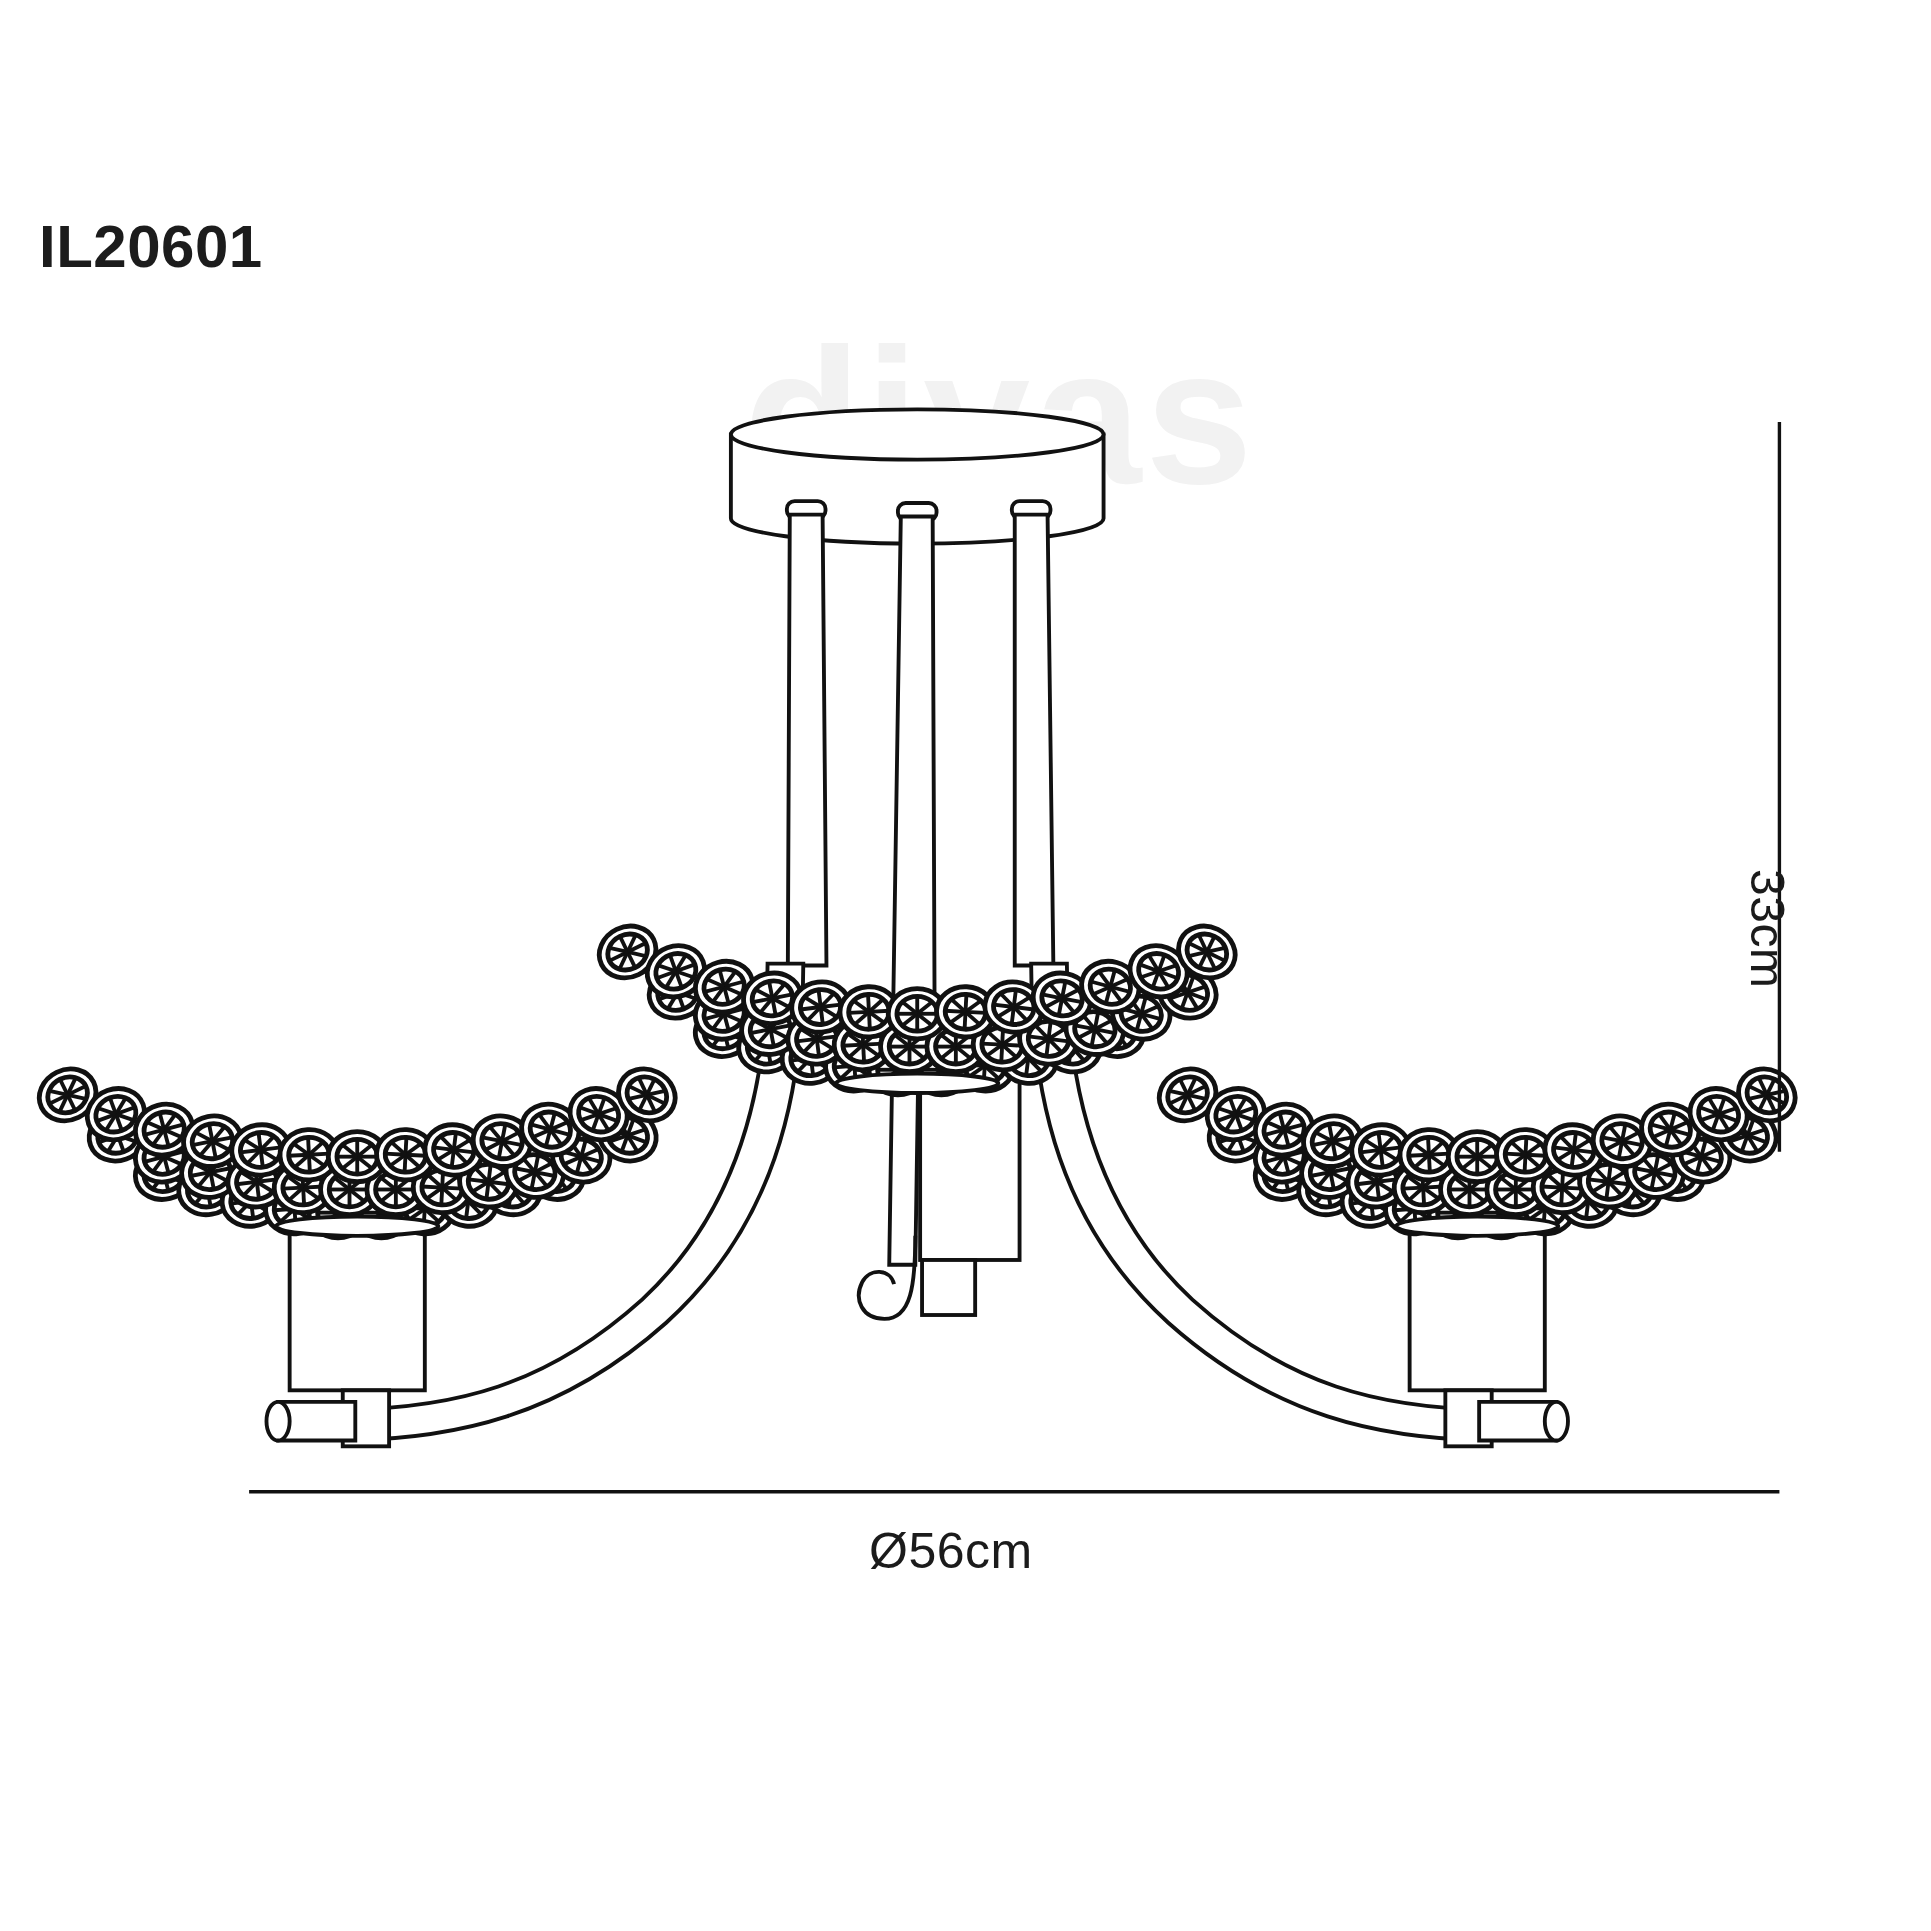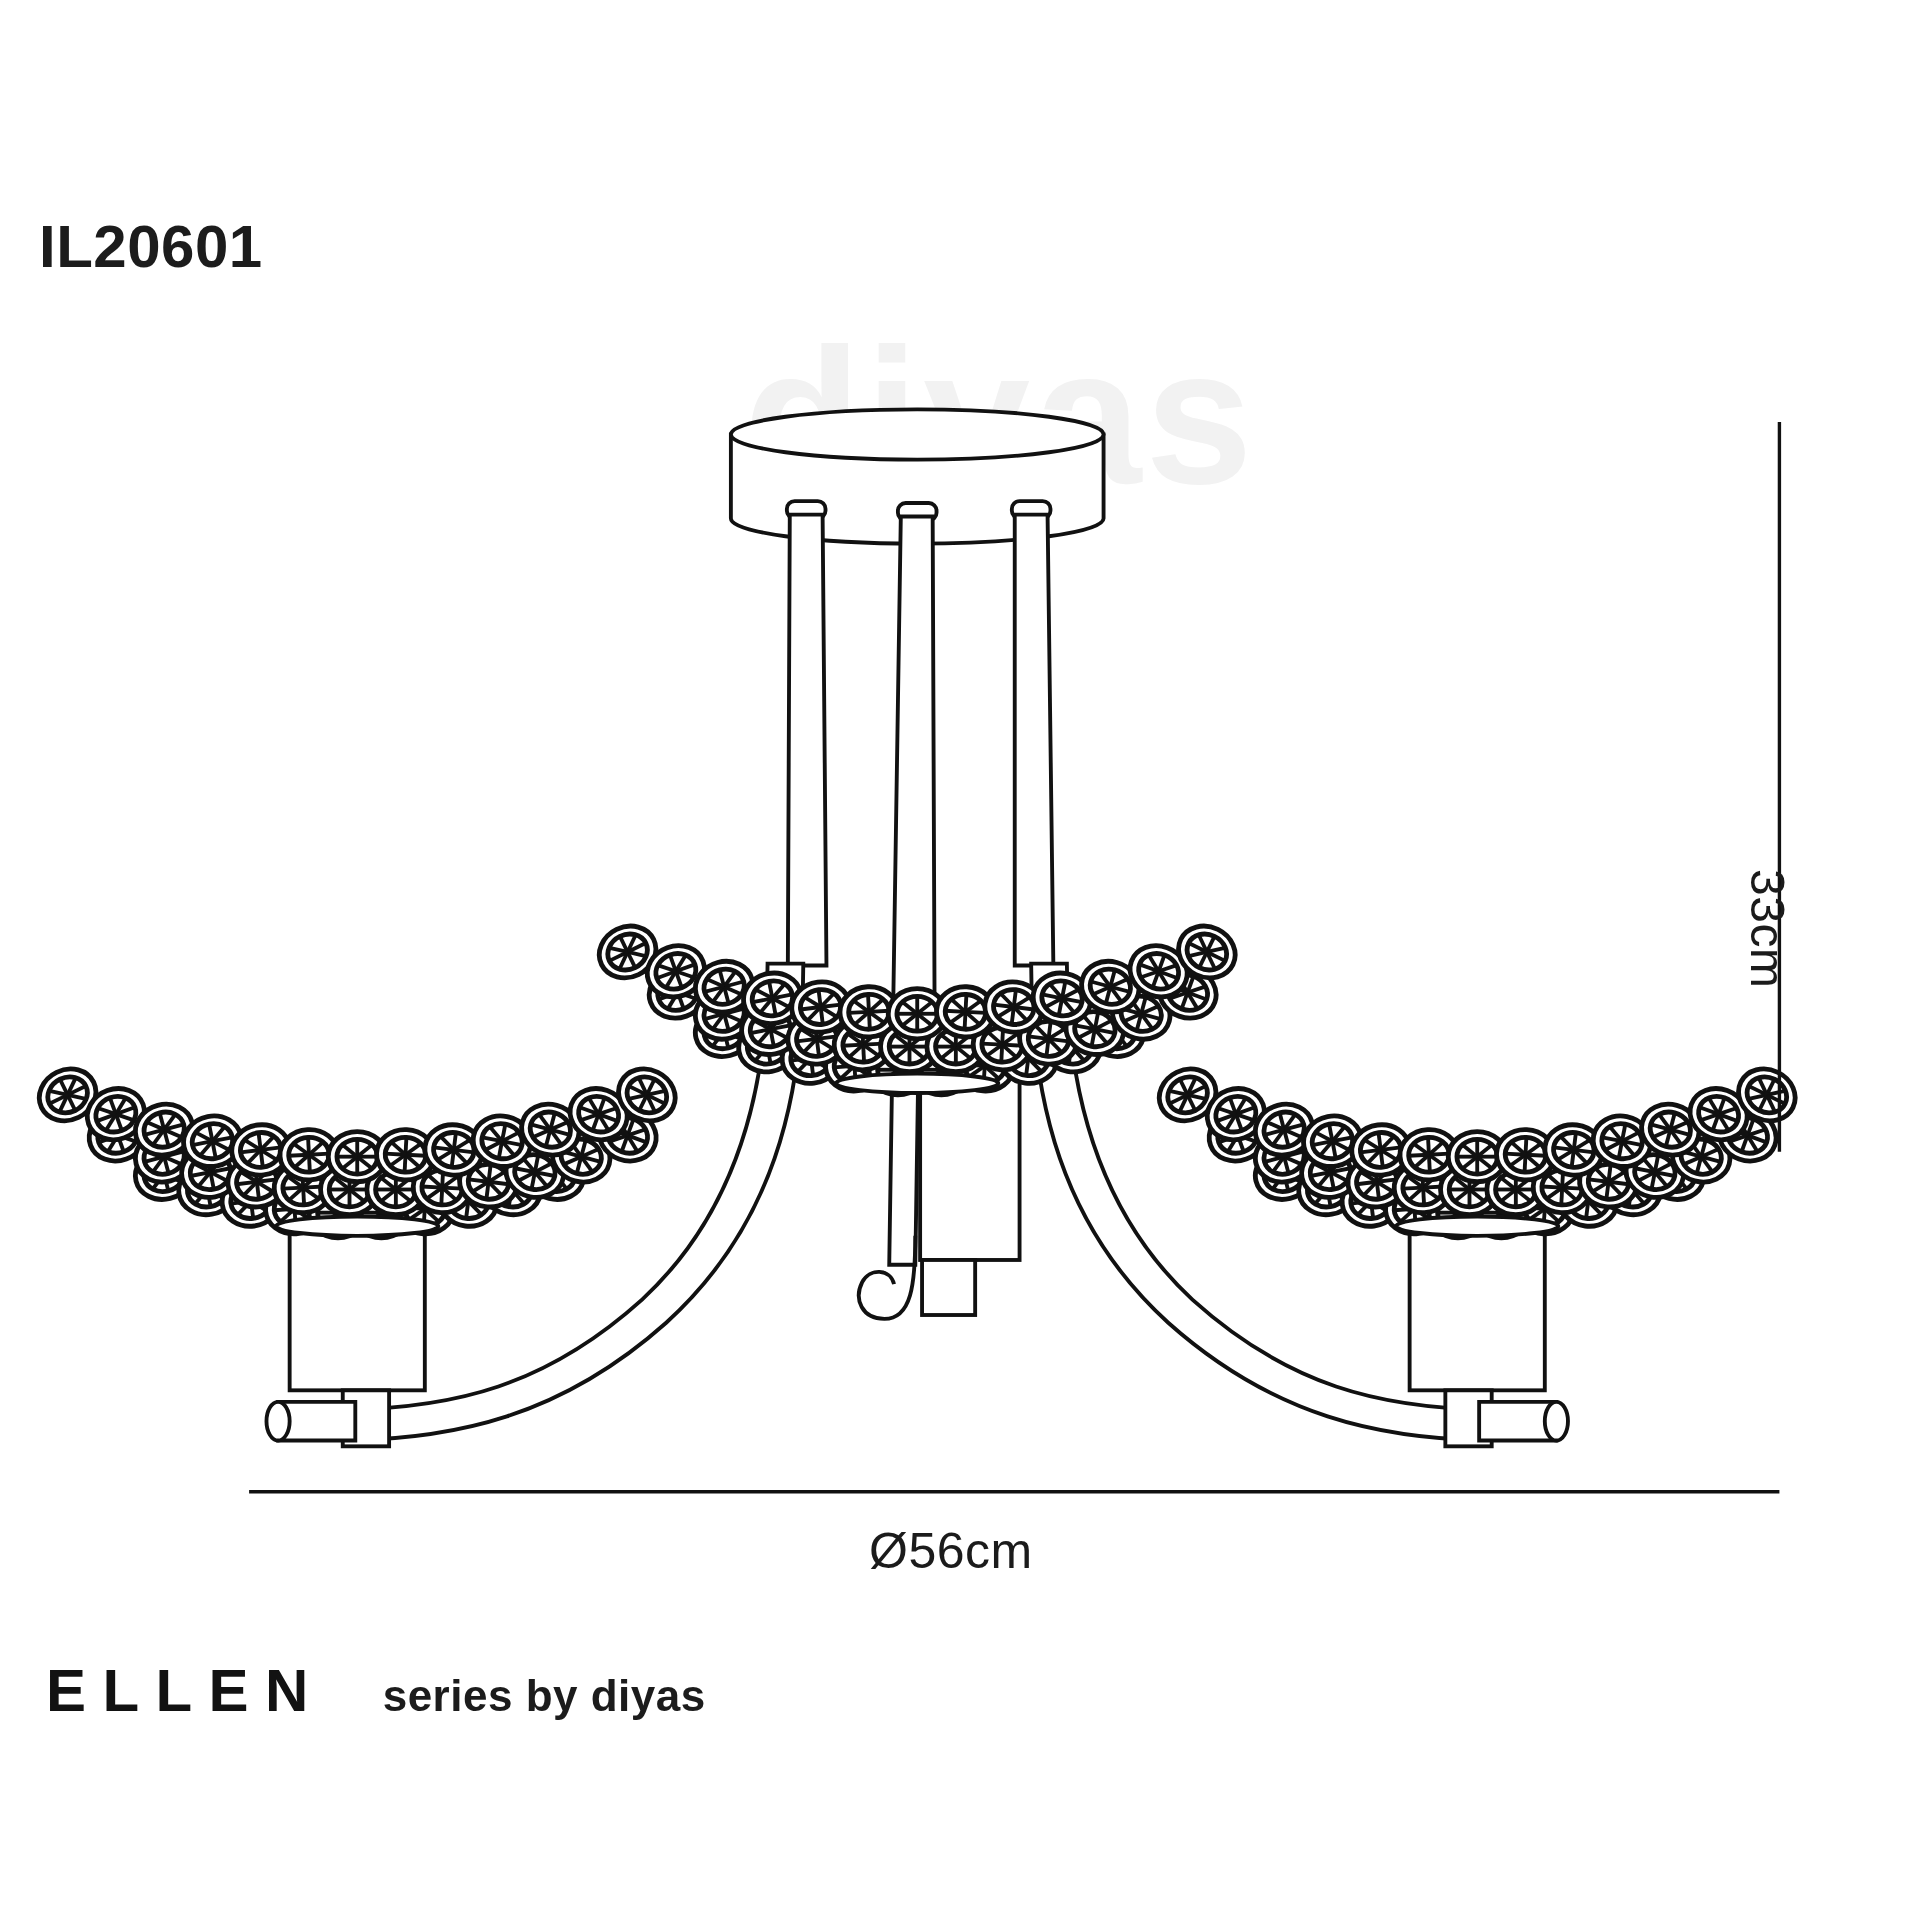--- a/index.html
+++ b/index.html
@@ -260,19 +260,15 @@
       <line x1="258" y1="1545" x2="1843" y2="1545"></line>
     </g>
   </svg>
 
   <div id="product-code">IL20601</div>
 
   <div id="height-dim-label">33cm</div>
 
   <div id="width-dim-label">Ø56cm</div>
 
-  <div id="footer">
-    <span id="series-name">ELLEN</span>
-    <span id="series-tagline">series by diyas</span>
-  </div>
 
 </div>
 
 
 </body></html>

